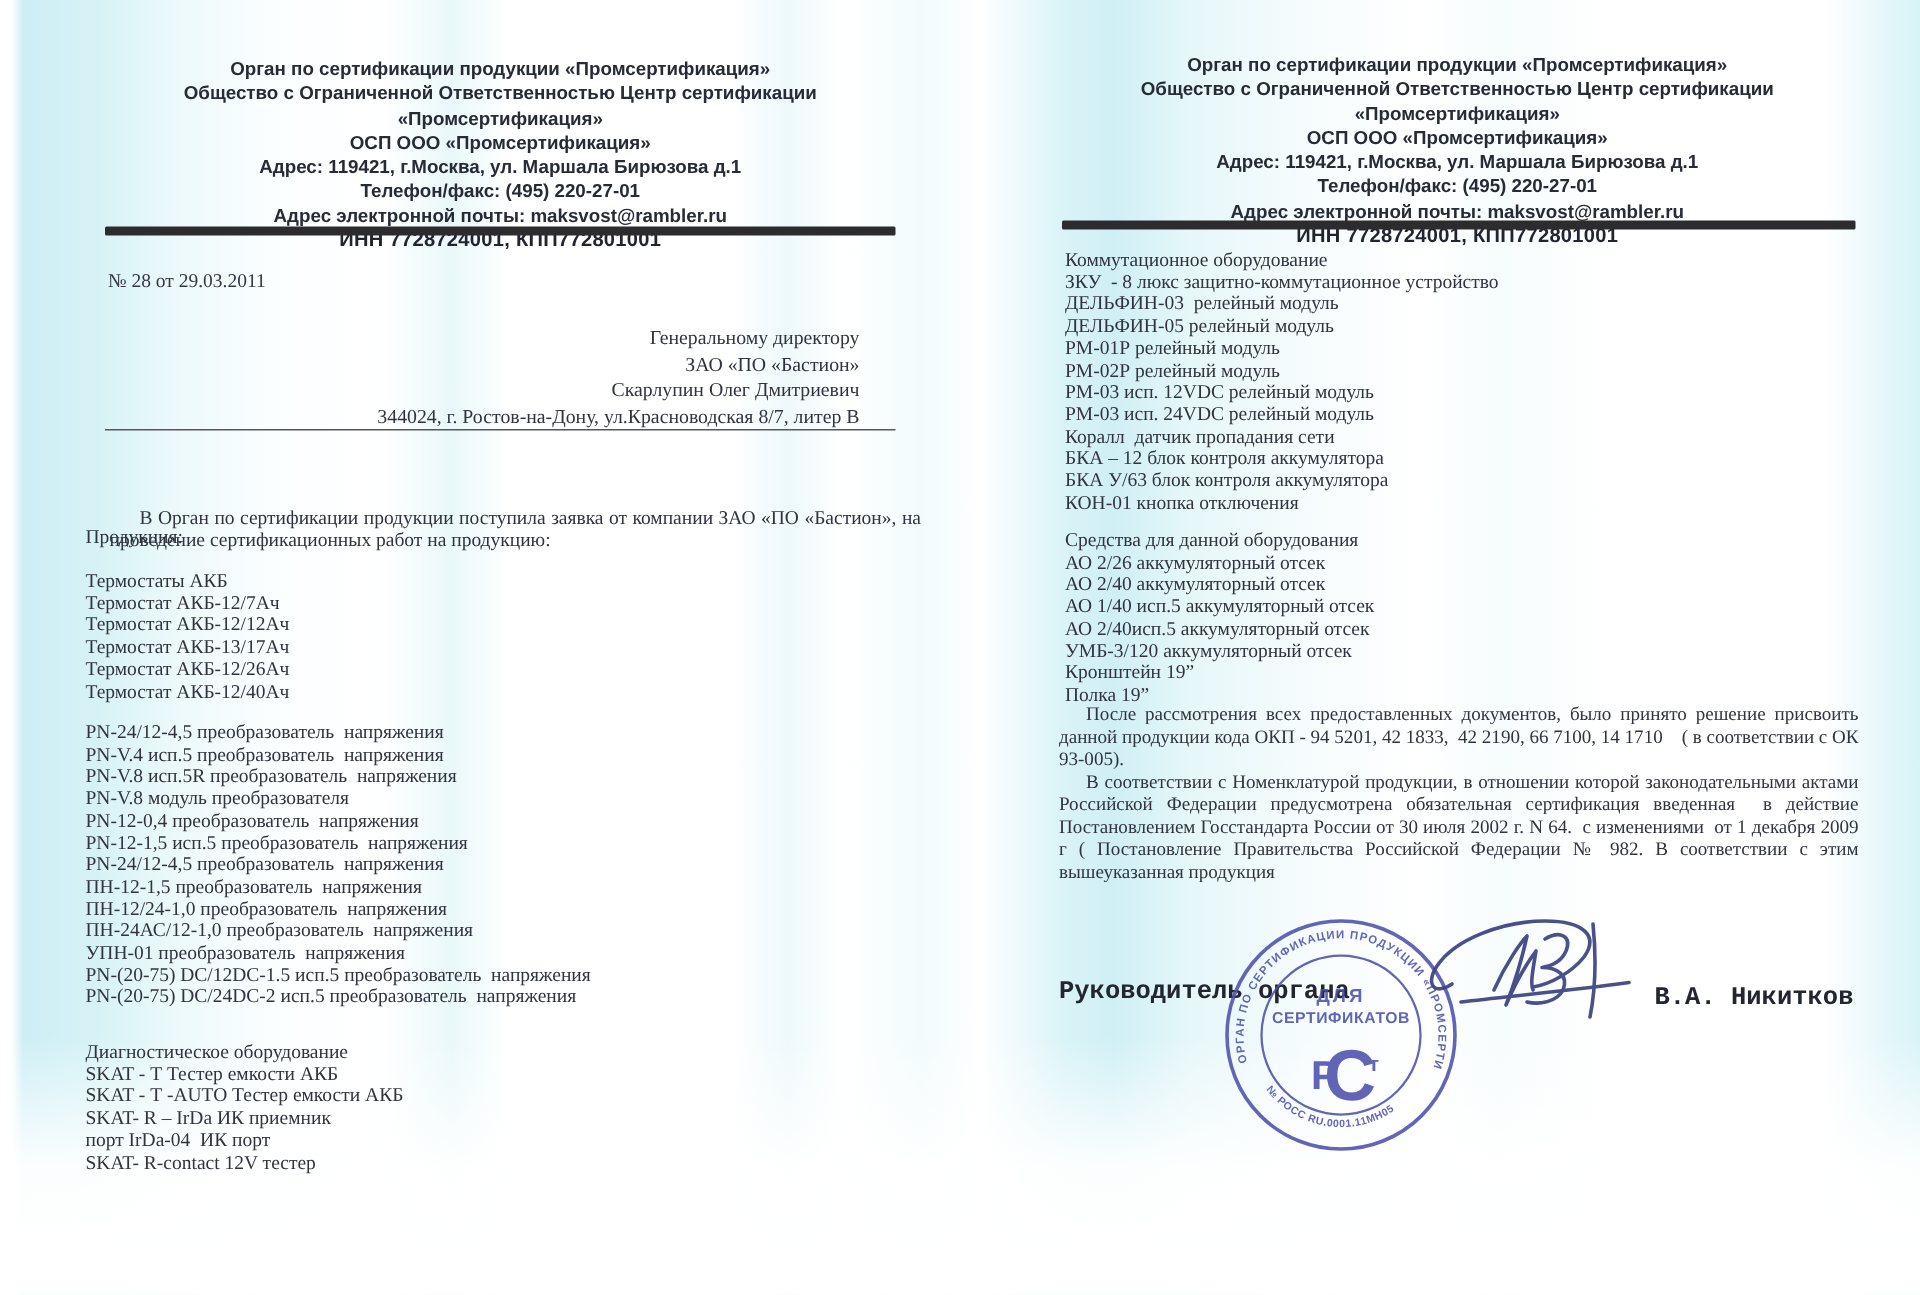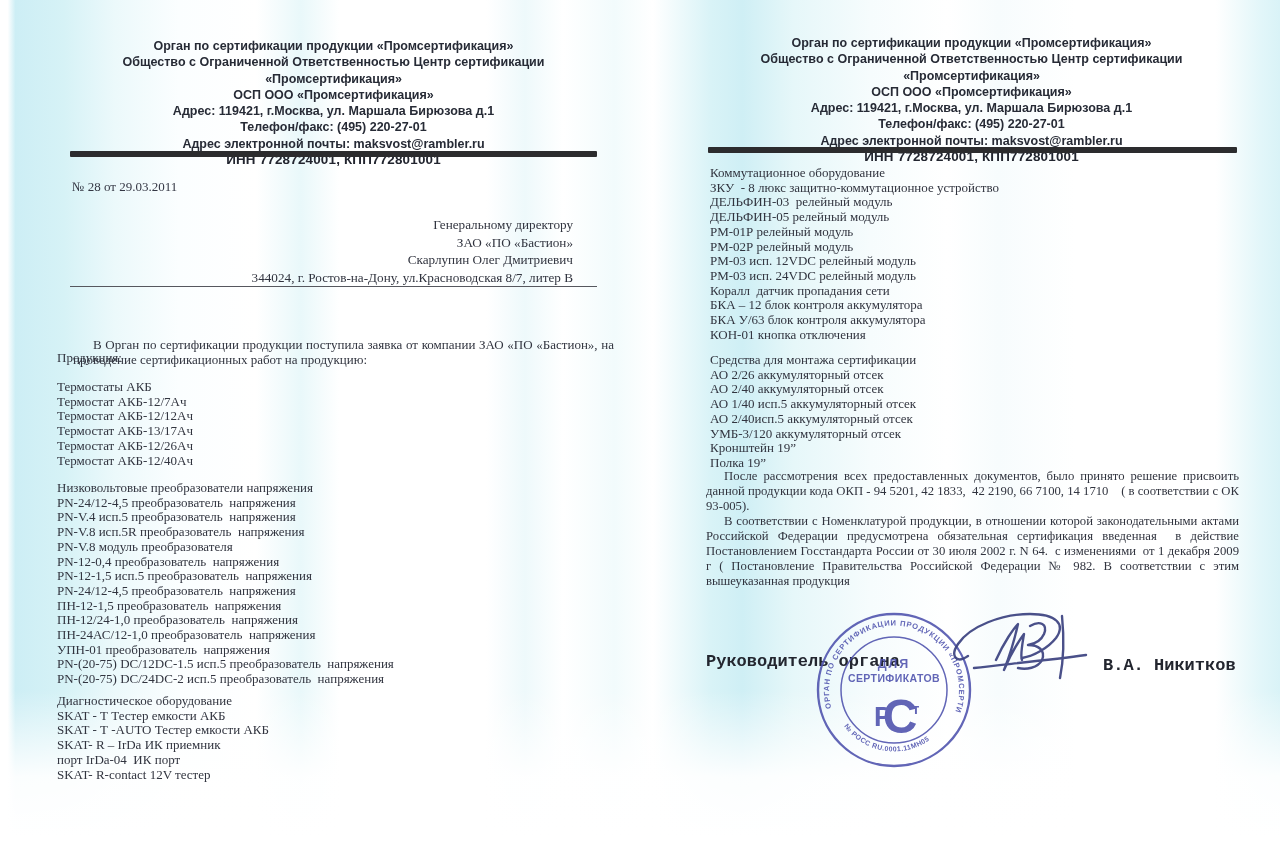--- a/index.html
+++ b/index.html
@@ -79,21 +79,20 @@
 <div class="abs group" style="left:57px;top:380px;">
     <div class="line">Термостаты АКБ</div>
     <div class="line">Термостат АКБ-12/7Ач</div>
     <div class="line">Термостат АКБ-12/12Ач</div>
     <div class="line">Термостат АКБ-13/17Ач</div>
     <div class="line">Термостат АКБ-12/26Ач</div>
     <div class="line">Термостат АКБ-12/40Ач</div>
   </div>
 
 <div class="abs group" style="left:57px;top:481px;">
-    <div class="line">Низковольтовые преобразователи напряжения</div>
     <div class="line">PN-24/12-4,5 преобразователь  напряжения</div>
     <div class="line">PN-V.4 исп.5 преобразователь  напряжения</div>
     <div class="line">PN-V.8 исп.5R преобразователь  напряжения</div>
     <div class="line">PN-V.8 модуль преобразователя</div>
     <div class="line">PN-12-0,4 преобразователь  напряжения</div>
     <div class="line">PN-12-1,5 исп.5 преобразователь  напряжения</div>
     <div class="line">PN-24/12-4,5 преобразователь  напряжения</div>
     <div class="line">ПН-12-1,5 преобразователь  напряжения</div>
     <div class="line">ПН-12/24-1,0 преобразователь  напряжения</div>
     <div class="line">ПН-24АС/12-1,0 преобразователь  напряжения</div>
@@ -132,21 +131,21 @@
     <div class="line">РМ-02Р релейный модуль</div>
     <div class="line">РМ-03 исп. 12VDC релейный модуль</div>
     <div class="line">РМ-03 исп. 24VDC релейный модуль</div>
     <div class="line">Коралл  датчик пропадания сети</div>
     <div class="line">БКА – 12 блок контроля аккумулятора</div>
     <div class="line">БКА У/63 блок контроля аккумулятора</div>
     <div class="line">КОН-01 кнопка отключения</div>
   </div>
 
 <div class="abs group" style="left:710px;top:353px;">
-    <div class="line">Средства для монтажа сертификации</div>
+    <div class="line">Средства для данной оборудования</div>
     <div class="line">АО 2/26 аккумуляторный отсек</div>
     <div class="line">АО 2/40 аккумуляторный отсек</div>
     <div class="line">АО 1/40 исп.5 аккумуляторный отсек</div>
     <div class="line">АО 2/40исп.5 аккумуляторный отсек</div>
     <div class="line">УМБ-3/120 аккумуляторный отсек</div>
     <div class="line">Кронштейн 19”</div>
     <div class="line">Полка 19”</div>
   </div>
 
 <div class="abs para-block" style="left:706px;top:469px;width:533px;">

